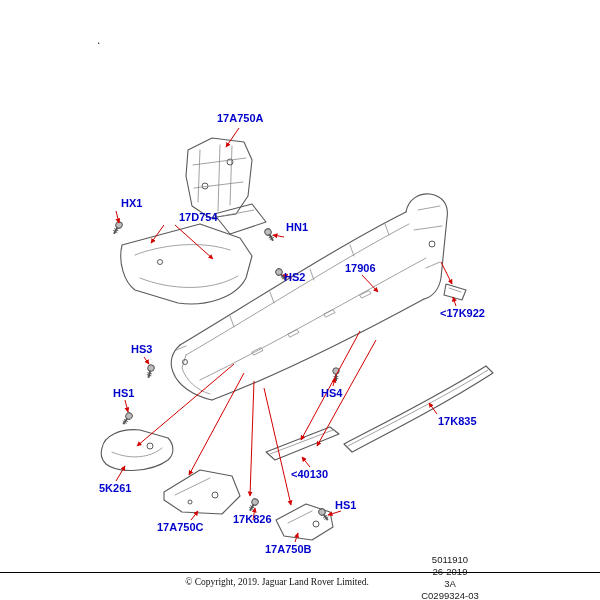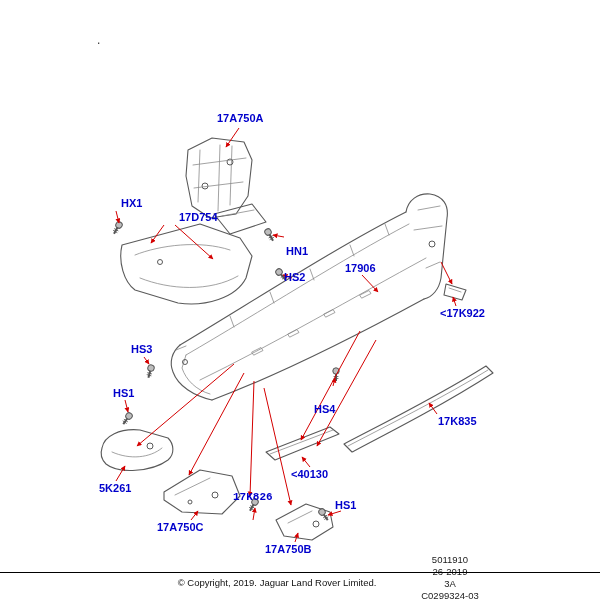--- a/index.html
+++ b/index.html
@@ -18,21 +18,21 @@
     color:var(--label-color);white-space:nowrap;
   }
   .stray-dot{position:absolute;left:97px;top:33px;font-size:12px;color:#333;}
   .doc-info{
     position:absolute;left:408px;top:554px;width:84px;text-align:center;
     font-size:9.5px;line-height:12px;color:#1a1a1a;
   }
   .footer-rule{position:absolute;left:0;top:572px;width:600px;border-top:1px solid #000;}
   .footer-text{
     position:absolute;left:0;top:577px;width:554px;text-align:center;
-    font-size:9.5px;color:#111;
+    font-size:9.5px;color:#111;font-family:Liberation Serif, serif;
   }
   .art{fill:none;stroke:var(--art-color);stroke-width:1.1;stroke-linejoin:round;stroke-linecap:round;}
   .art-thin{fill:none;stroke:#8a8a8a;stroke-width:0.8;stroke-linejoin:round;stroke-linecap:round;}
   .hole{fill:none;stroke:var(--art-color);stroke-width:1;}
   .leader{stroke:var(--leader-color);stroke-width:1;fill:none;}
   .bolt-head{fill:#bdbdbd;stroke:#555;stroke-width:1;}
   .bolt-shaft{stroke:#555;stroke-width:2;}
   .bolt-thread{stroke:#555;stroke-width:0.8;}
 </style>
 </head>
@@ -177,32 +177,32 @@
       <line class="leader" x1="360" y1="331" x2="301" y2="440" marker-end="url(#arrow)"></line>
       <line class="leader" x1="376" y1="340" x2="317" y2="446" marker-end="url(#arrow)"></line>
       <line class="leader" x1="441" y1="262" x2="452" y2="284" marker-end="url(#arrow)"></line>
     </g>
   </svg>
 
   <div>
       <div class="part-label" style="left: 217px; top: 113px;">17A750A</div>
       <div class="part-label" style="left: 104px; top: 198px; padding-left: 17px;">HX1</div>
       <div class="part-label" style="left: 143px; top: 212px; margin-left: 36px;">17D754</div>
-      <div class="part-label" style="left: 286px; top: 246px;">HN1</div>
+      <div class="part-label" style="left: 286px; top: 222px;">HN1</div>
       <div class="part-label" style="left: 284px; top: 272px;">HS2</div>
       <div class="part-label" style="left: 345px; top: 263px;">17906</div>
       <div class="part-label" style="left: 432px; top: 308px; margin-left: 8px;">&lt;17K922</div>
       <div class="part-label" style="left: 131px; top: 344px;">HS3</div>
       <div class="part-label" style="left: 113px; top: 388px;">HS1</div>
-      <div class="part-label" style="left: 314px; top: 388px; margin-top: 16px;">HS4</div>
+      <div class="part-label" style="left: 321px; top: 388px;">HS4</div>
       <div class="part-label" style="left: 418px; top: 416px; margin-left: 20px;">17K835</div>
       <div class="part-label" style="left: 99px; top: 483px;">5K261</div>
       <div class="part-label" style="left: 291px; top: 469px; text-align: center;">&lt;40130</div>
       <div class="part-label" style="left: 157px; top: 522px;">17A750C</div>
-      <div class="part-label" style="left: 233px; top: 492px; font-family: Liberation Mono, monospace;">17K826</div>
+      <div class="part-label" style="left: 233px; top: 514px;">17K826</div>
       <div class="part-label" style="left: 335px; top: 500px;">HS1</div>
       <div class="part-label" style="left: 265px; top: 544px;">17A750B</div>
     </div>
 
   <div class="stray-dot">.</div>
 
   <div class="doc-info">
     <div>5011910</div>
     <div>26-2019</div>
     <div>3A</div>

